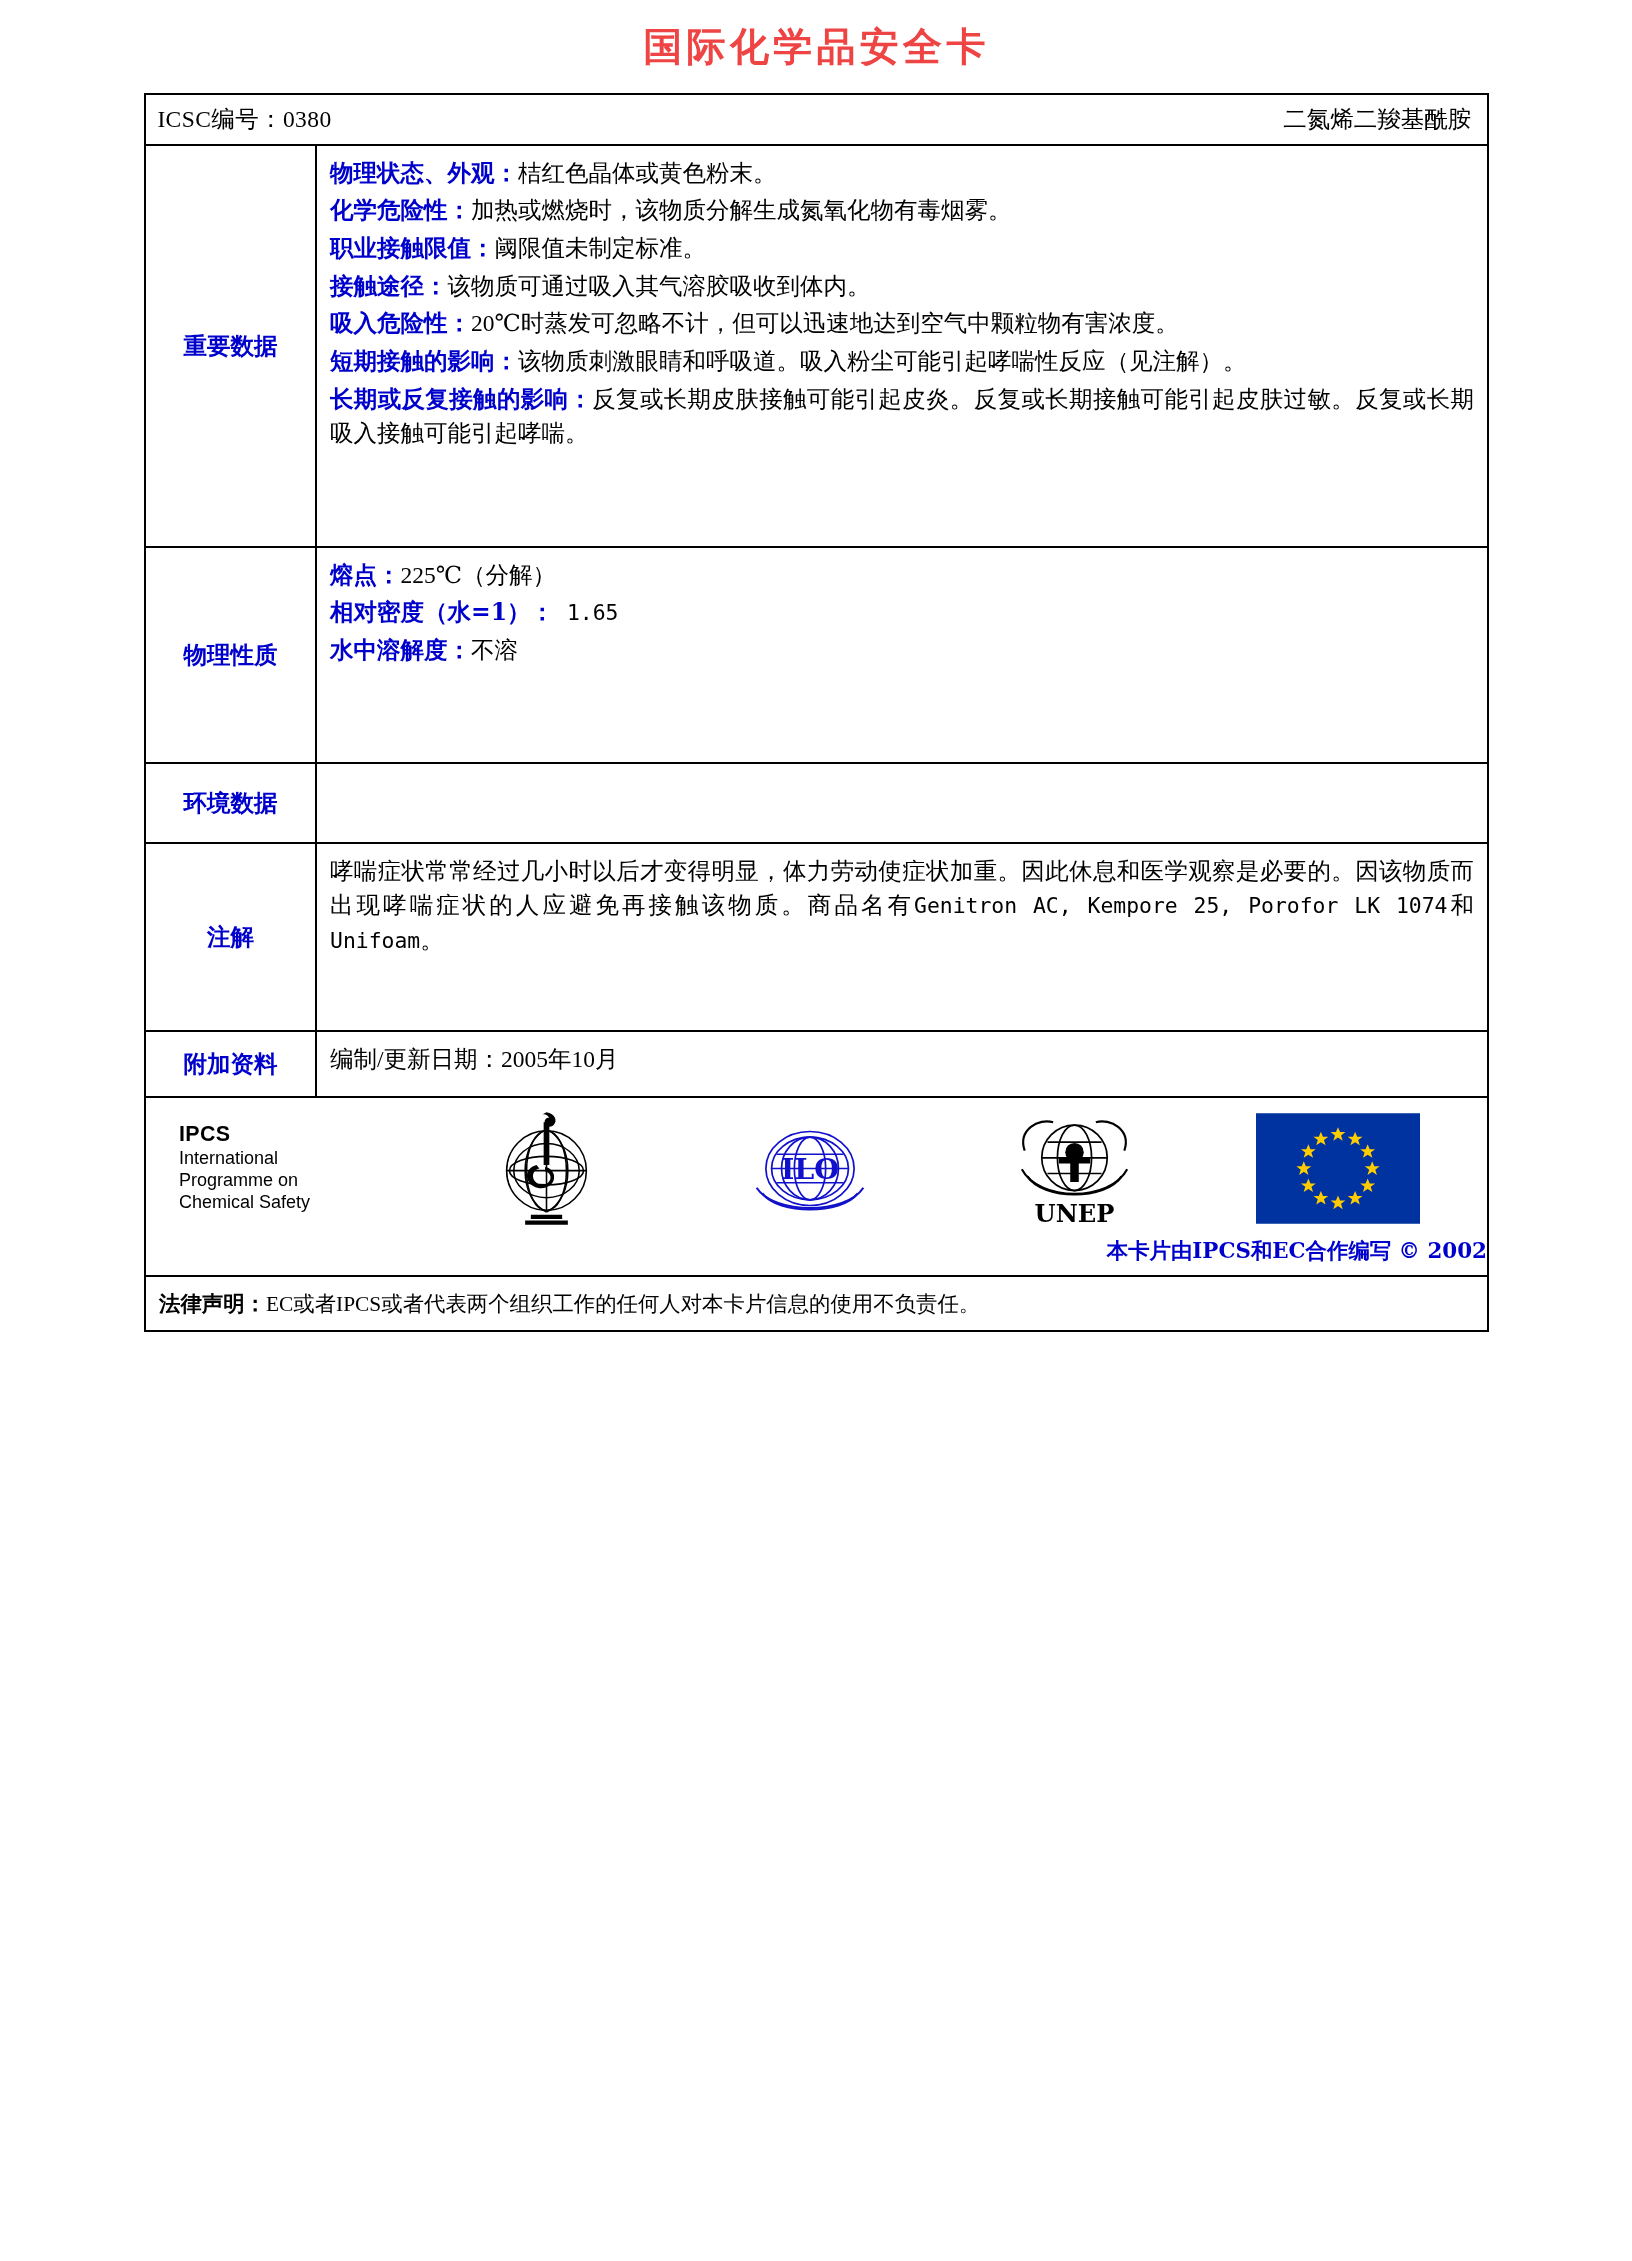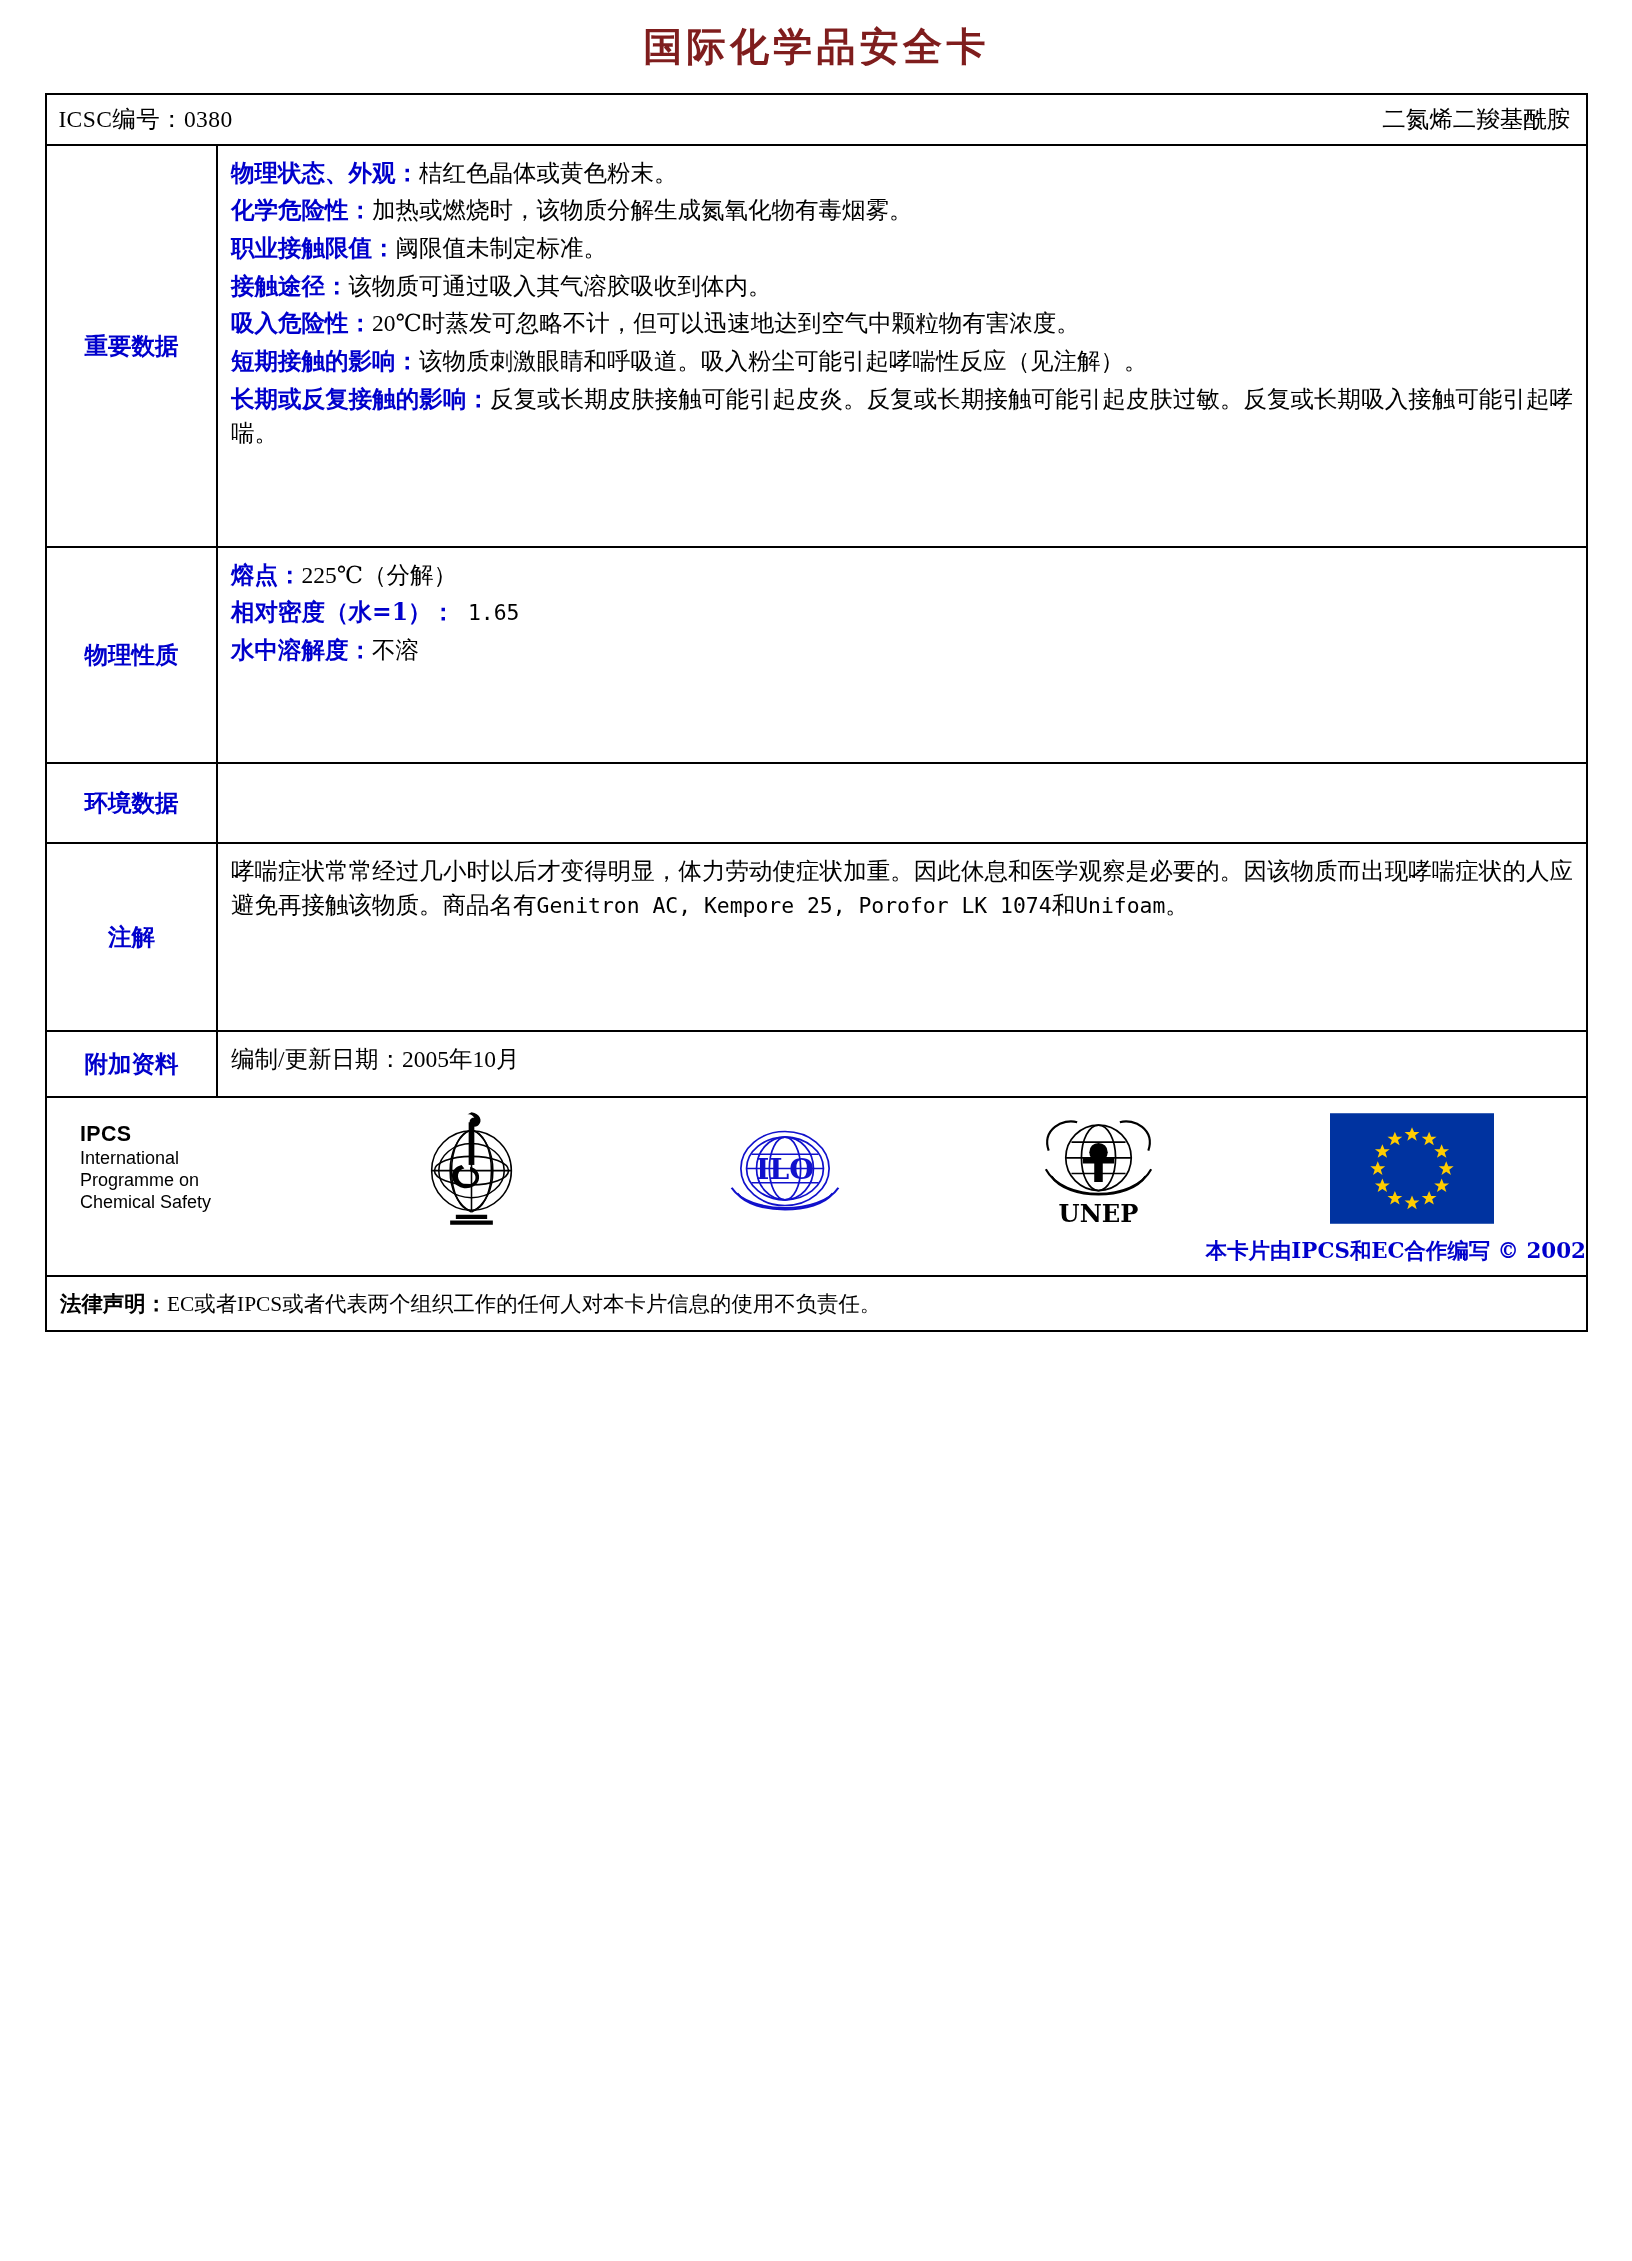--- a/index.html
+++ b/index.html
@@ -12,30 +12,30 @@
     font-family: "Liberation Serif", "DejaVu Serif", serif;
     color: #000000;
   }
   .page {
     width: 1633px;
     box-sizing: border-box;
     padding: 0;
   }
   .doc-title {
     text-align: center;
-    color: #7f1d1d;
+    color: #ef4444;
     font-weight: bold;
     font-size: 39px;
     letter-spacing: 4.3px;
     margin-top: 20px;
     margin-bottom: 18.6px;
     font-family: "DejaVu Serif", "Liberation Serif", serif;
   }
   .card {
-    width: 1543px;
+    width: 1345px;
     margin: 0 auto;
     border: 2.1px solid #000;
     box-sizing: border-box;
   }
   .hdr-row {
     display: flex;
     border-bottom: 2.1px solid #000;
     height: 51px;
     align-items: center;
     padding: 0 11.4px;

